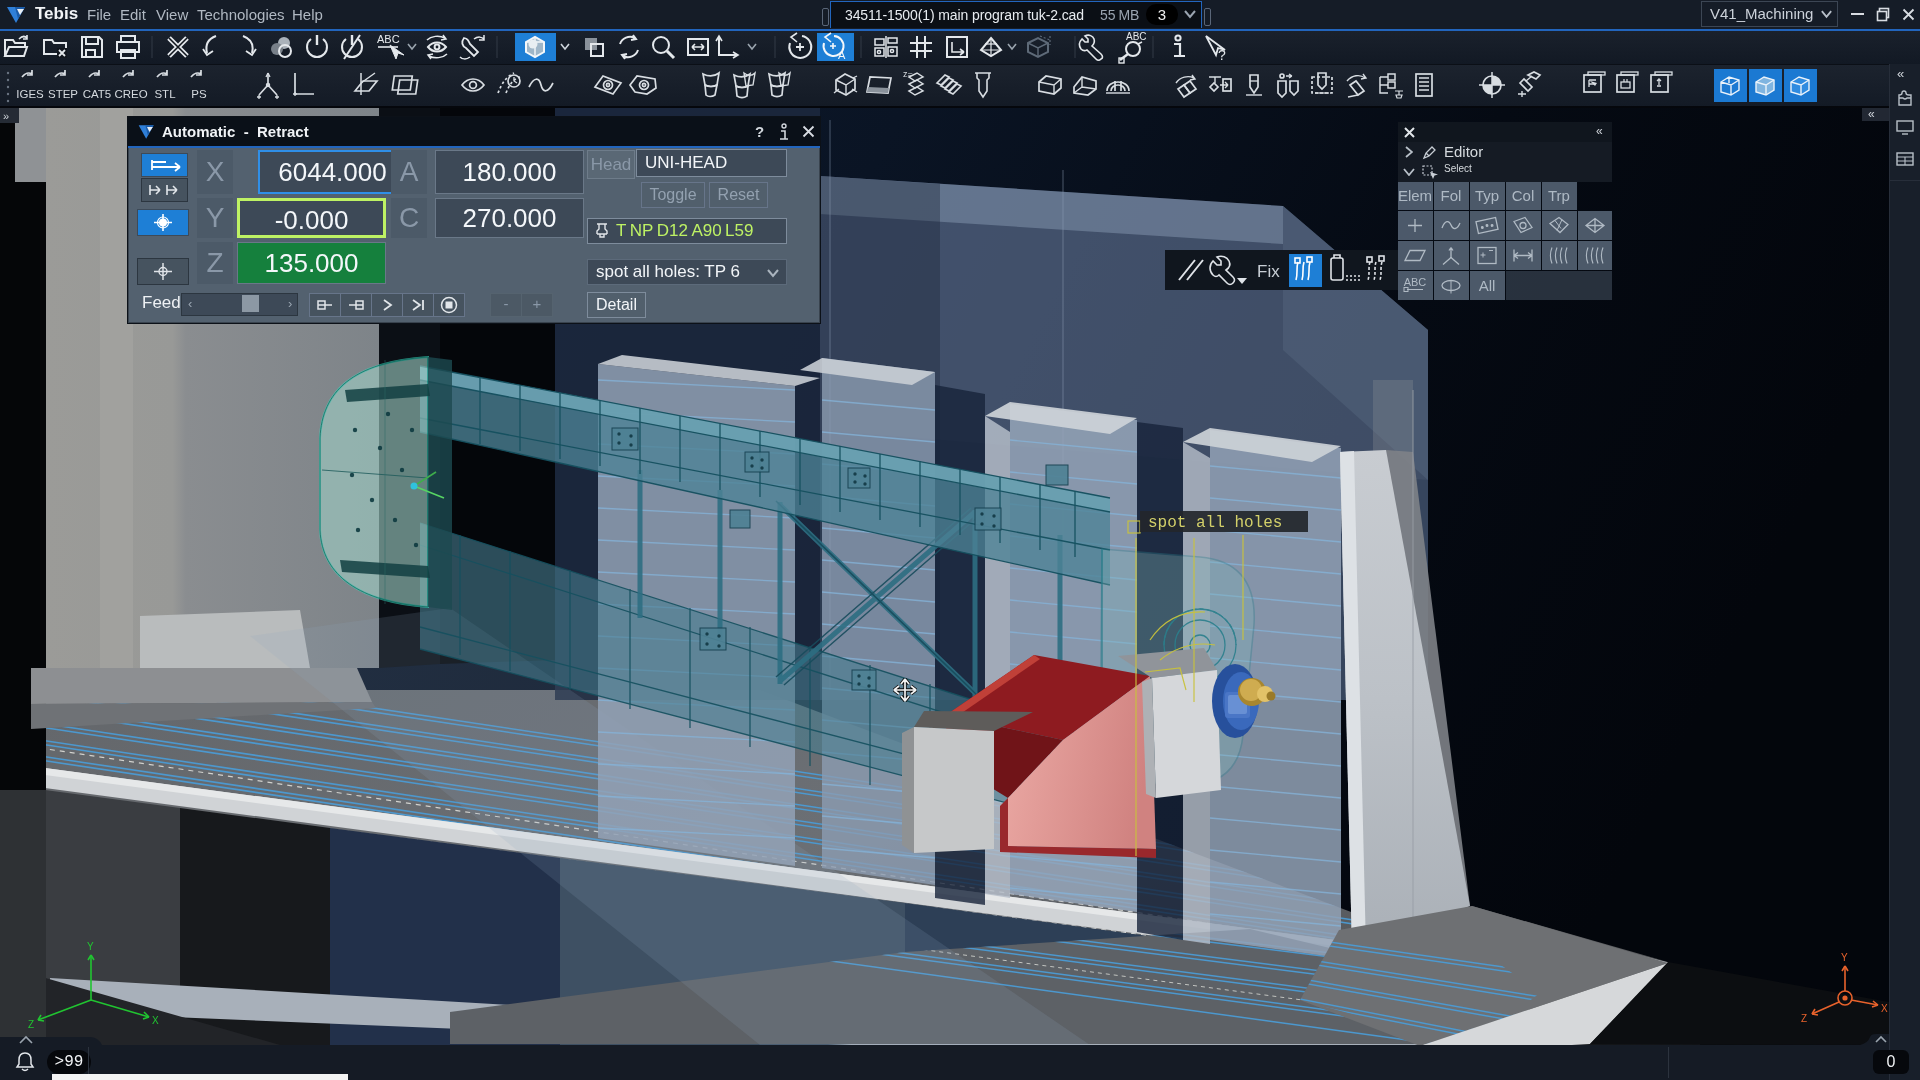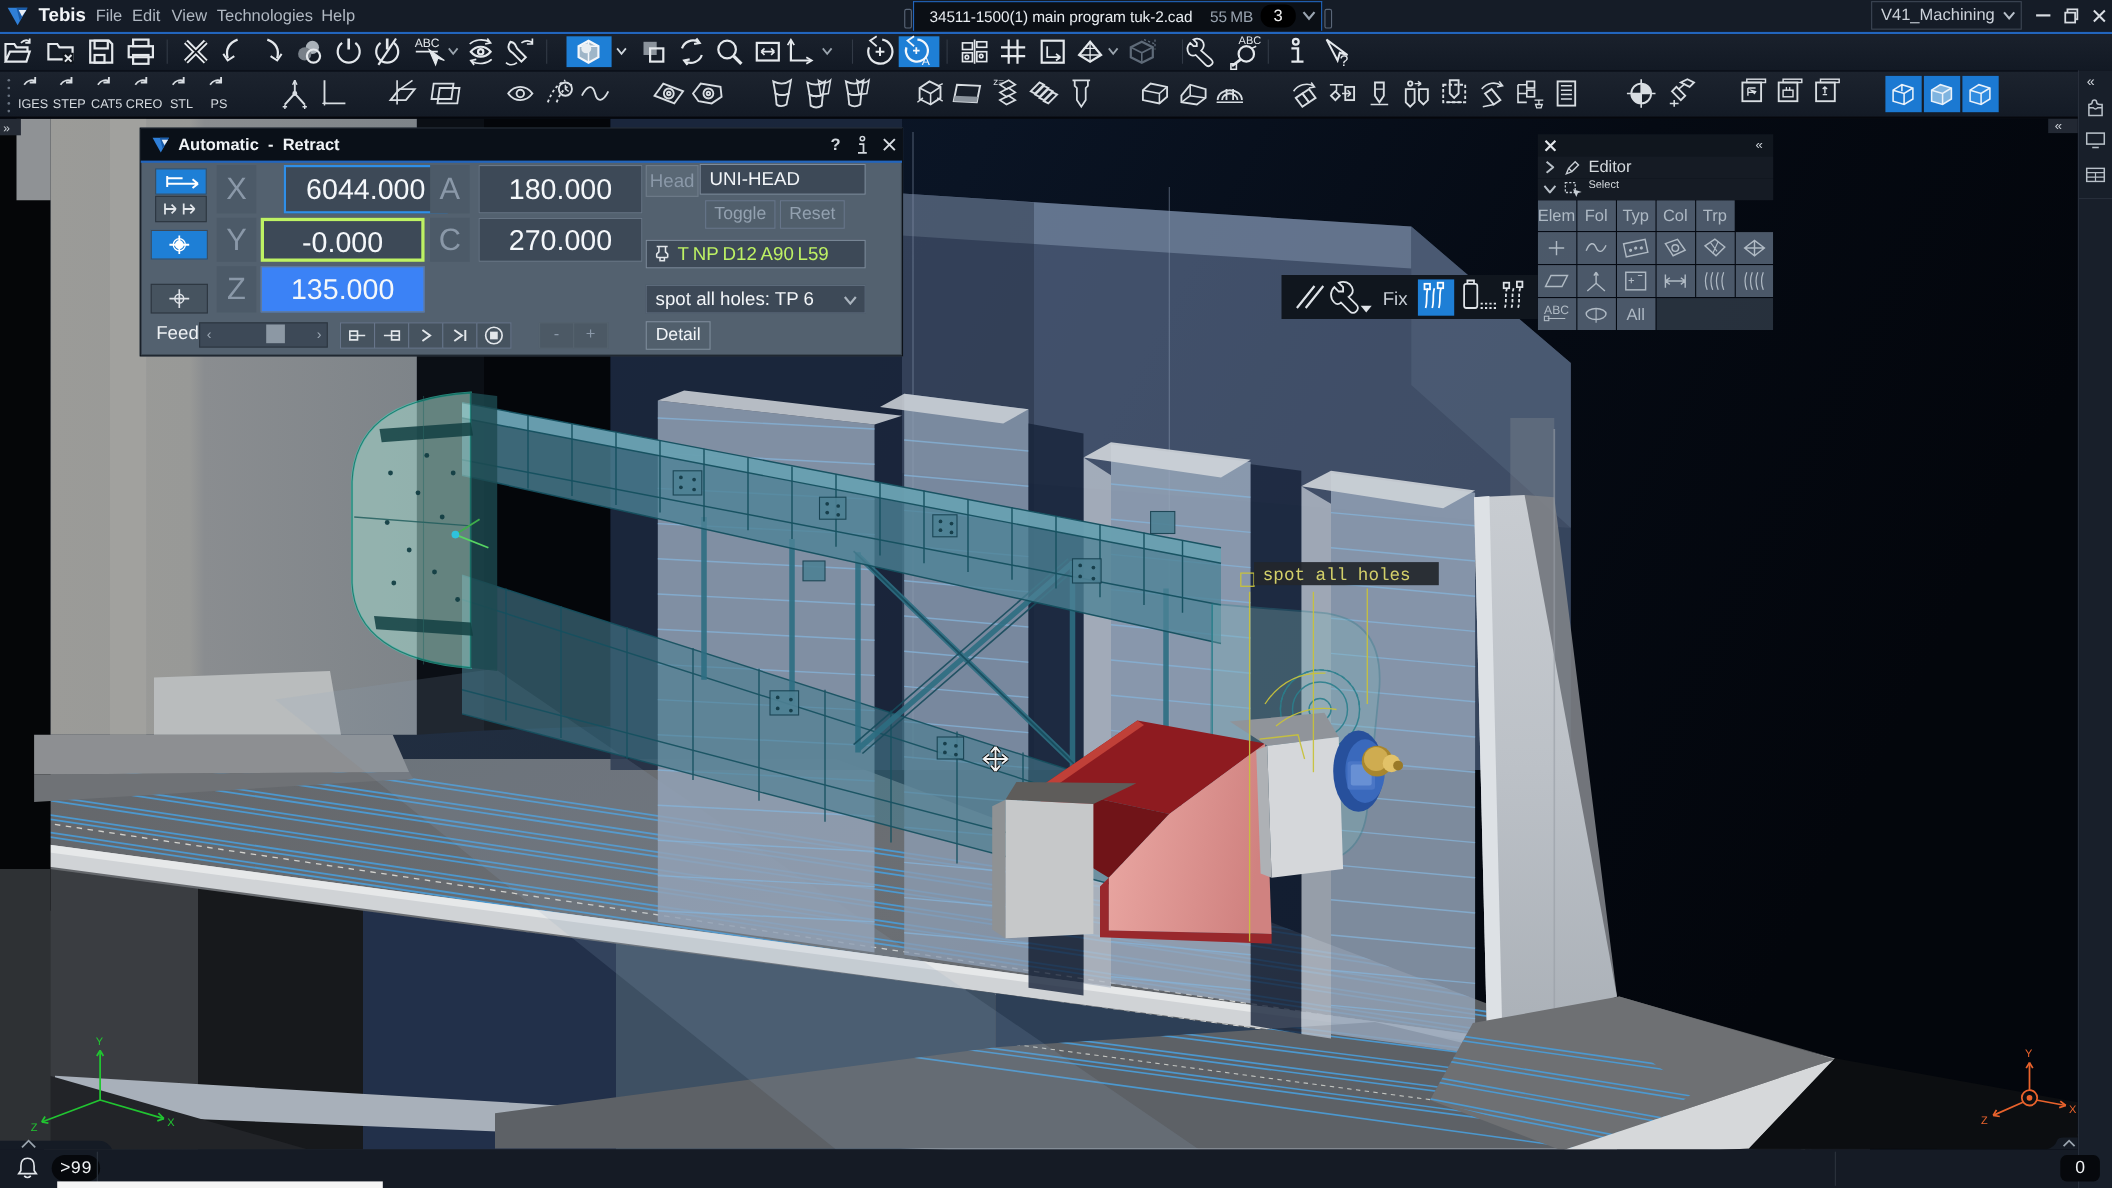--- a/index.html
+++ b/index.html
@@ -924,21 +924,21 @@
 
   <div class="abs" style="left:69px;top:33px;width:36px;height:44px;background:#4c5a68;color:#8a98a8;font-size:28px;text-align:center;line-height:44px;">X</div>
   <div class="abs" style="left:109px;top:33px;width:149px;height:44px;background:#3d4957;border:2px solid #2f8fe8;box-sizing:border-box;color:#f4f7fa;font-size:26px;text-align:center;line-height:40px;margin-left:21px;">6044.000</div>
   <div class="abs" style="left:263px;top:33px;width:36px;height:44px;background:#4c5a68;color:#8a98a8;font-size:28px;text-align:center;line-height:44px;">A</div>
   <div class="abs" style="left:307px;top:33px;width:149px;height:44px;background:#3d4957;border:1px solid #6a7888;box-sizing:border-box;color:#f4f7fa;font-size:26px;text-align:center;line-height:42px;">180.000</div>
   <div class="abs" style="left:69px;top:81px;width:36px;height:40px;background:#4c5a68;color:#8a98a8;font-size:28px;text-align:center;line-height:40px;">Y</div>
   <div class="abs" style="left:109px;top:81px;width:149px;height:40px;background:#3d4957;border:3px solid #bef264;box-sizing:border-box;color:#f4f7fa;font-size:26px;text-align:center;line-height:38px;">-0.000</div>
   <div class="abs" style="left:263px;top:81px;width:36px;height:40px;background:#4c5a68;color:#8a98a8;font-size:28px;text-align:center;line-height:40px;">C</div>
   <div class="abs" style="left:307px;top:81px;width:149px;height:40px;background:#3d4957;border:1px solid #6a7888;box-sizing:border-box;color:#f4f7fa;font-size:26px;text-align:center;line-height:38px;">270.000</div>
   <div class="abs" style="left:69px;top:125px;width:36px;height:42px;background:#4c5a68;color:#8a98a8;font-size:28px;text-align:center;line-height:42px;">Z</div>
-  <div class="abs" style="left:109px;top:125px;width:149px;height:42px;background:#3b82f6;border:1px solid #6a7888;box-sizing:border-box;color:#f4f7fa;font-size:26px;text-align:center;line-height:40px;">135.000</div>
+  <div class="abs" style="left:109px;top:125px;width:149px;height:42px;background:#15803d;border:1px solid #6a7888;box-sizing:border-box;color:#f4f7fa;font-size:26px;text-align:center;line-height:40px;">135.000</div>
 
   <div class="abs" style="left:459px;top:33px;width:46px;height:27px;background:#5a6875;border:1px solid #6e7c8a;color:#8a98a8;font-size:17px;text-align:center;line-height:27px;">Head</div>
   <div class="abs" style="left:508px;top:32px;width:151px;height:28px;background:#3d4957;border:1px solid #7e8c9c;box-sizing:border-box;color:#f2f5f8;font-size:17px;line-height:26px;padding-left:8px;">UNI-HEAD</div>
   <div class="abs" style="left:513px;top:65px;width:62px;height:24px;background:#515f6c;border:1px solid #67758a;color:#93a1b0;font-size:16px;text-align:center;line-height:24px;">Toggle</div>
   <div class="abs" style="left:581px;top:65px;width:57px;height:24px;background:#515f6c;border:1px solid #67758a;color:#93a1b0;font-size:16px;text-align:center;line-height:24px;">Reset</div>
   <div class="abs" style="left:459px;top:101px;width:200px;height:26px;background:#3d4957;border:1px solid #7e8c9c;box-sizing:border-box;">
     <svg class="abs" style="left:6px;top:3px" width="16" height="18" viewBox="0 0 16 18">
         <path d="M3 2 L13 2 M5 2 L5 7 L3 9 L3 12 M11 2 L11 7 L13 9 L13 12 M3 12 L13 12 M6 12 L6 15 L10 15 L10 12" stroke="#e2e6ea" stroke-width="1.4" fill="none"></path>
       </svg>
     <span class="abs" style="left:28px;top:2px;color:#bef264;font-size:17px;">T NP D12 A90 L59</span>

